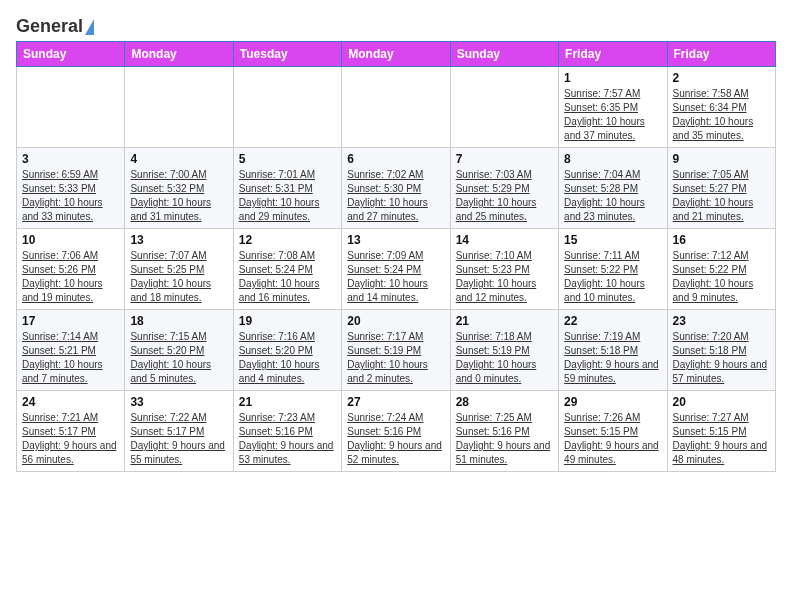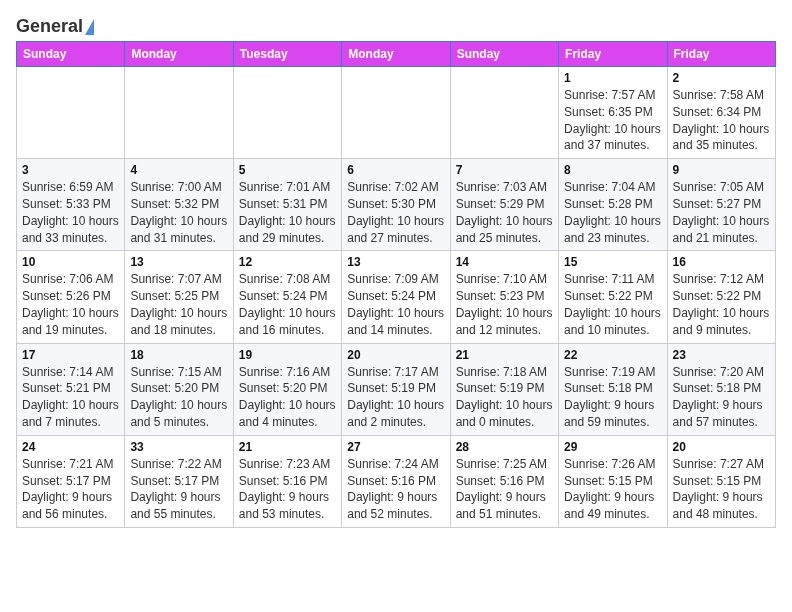--- a/index.html
+++ b/index.html
@@ -66,21 +66,22 @@
     }
     .day-number {
       font-weight: bold;
       font-size: 12px;
       margin-bottom: 2px;
       color: #111;
     }
     .day-detail {
       color: #333;
       line-height: 1.4;
-      font-size: 12px;
+      font-size: 10px;
+      text-decoration: underline;
     }
     .empty-cell {
       background: #fff !important;
     }
   </style>
 </head>
 <body>
 
 <div class="header-area">
   <div class="logo">

